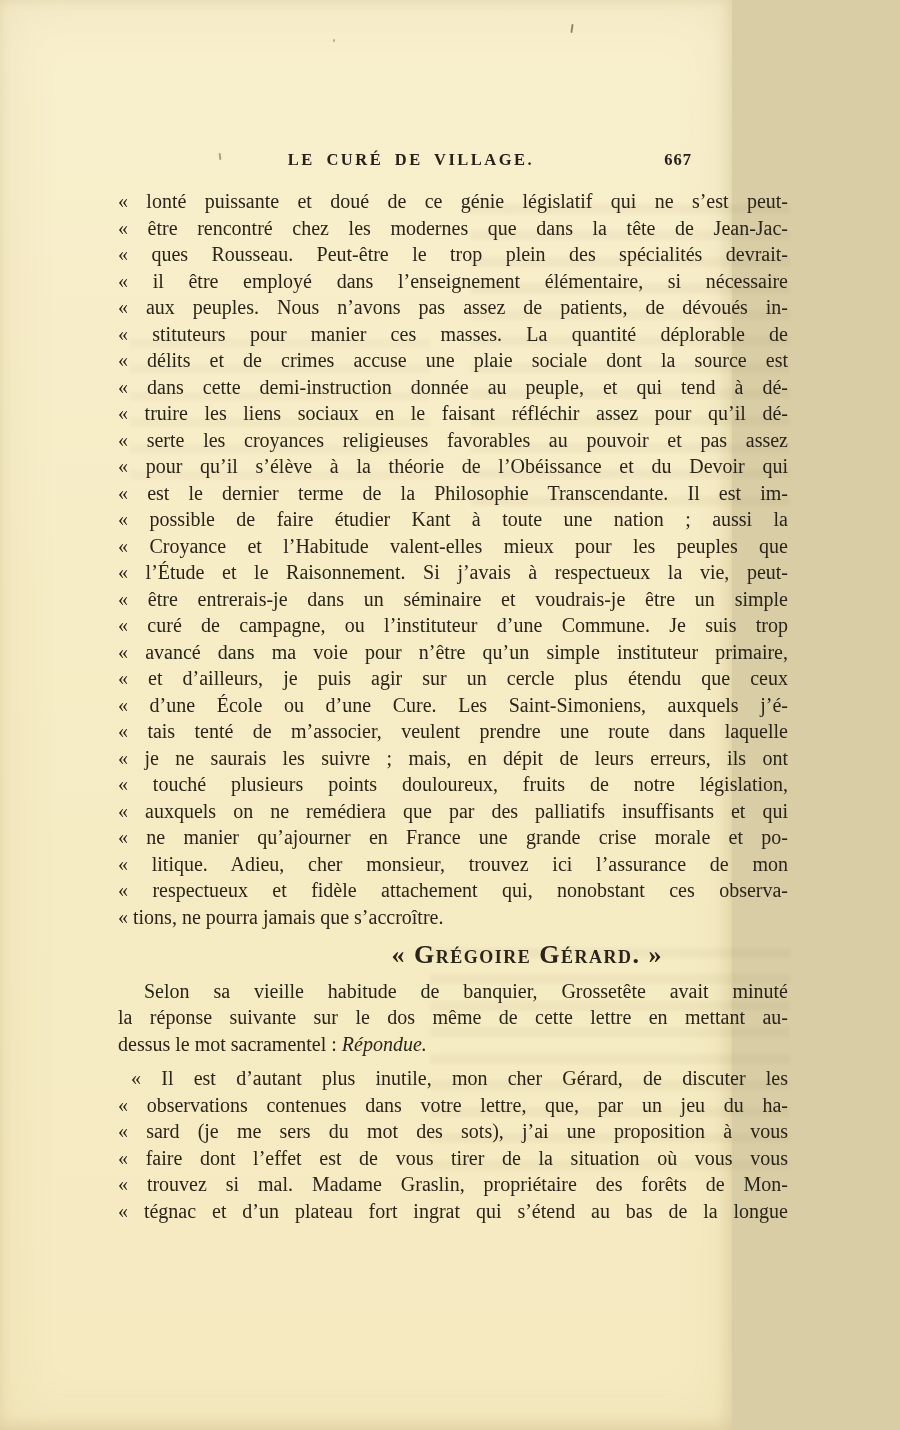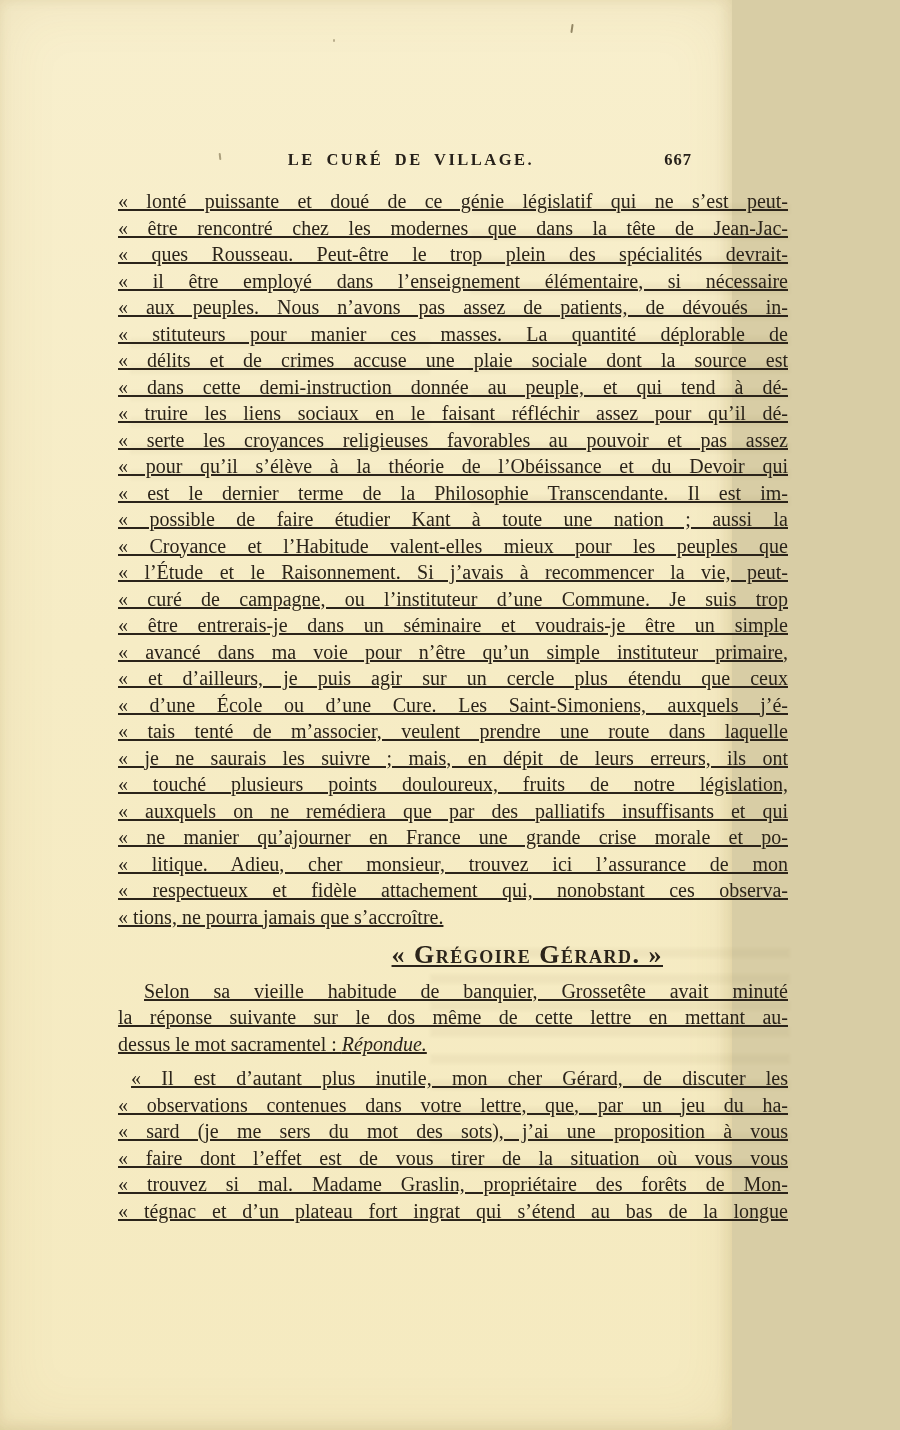--- a/index.html
+++ b/index.html
@@ -14,21 +14,21 @@
     box-shadow:inset 0 0 60px rgba(150,115,40,.10), inset -6px 0 14px rgba(120,90,30,.08), inset 0 -6px 14px rgba(120,90,30,.07);
     color:#2b241a;
   }
   .content{position:absolute;left:118px;top:150px;width:670px;}
   .running-head{position:relative;height:38px;font-size:16.5px;font-weight:bold;}
   .head-title{
     text-align:center;letter-spacing:2.5px;word-spacing:5px;
     transform:translateX(-42px);color:#27211a;
   }
   .folio{position:absolute;right:96px;top:0;letter-spacing:1px;color:#27211a;text-align:center;}
-  .body-text{font-size:20px;line-height:26.5px;text-decoration:underline;}
+  .body-text{font-size:20px;line-height:26.5px;}
   .line{
     text-align:justify;text-align-last:justify;
     white-space:normal;color:#2b241a;
   }
   .letter1 .line:last-child{text-align-last:left;}
   .letter2 .line:first-child{text-indent:13px;}
   .narr{margin-top:9px;}
   .narr .line:first-child{text-indent:26px;}
   .narr-lastline{text-align:left;}
   .italic{font-style:italic;}
@@ -82,23 +82,23 @@
           <div class="line">« aux peuples. Nous n’avons pas assez de patients, de dévoués in-</div>
           <div class="line">« stituteurs pour manier ces masses. La quantité déplorable de</div>
           <div class="line">« délits et de crimes accuse une plaie sociale dont la source est</div>
           <div class="line">« dans cette demi-instruction donnée au peuple, et qui tend à dé-</div>
           <div class="line">« truire les liens sociaux en le faisant réfléchir assez pour qu’il dé-</div>
           <div class="line">« serte les croyances religieuses favorables au pouvoir et pas assez</div>
           <div class="line">« pour qu’il s’élève à la théorie de l’Obéissance et du Devoir qui</div>
           <div class="line">« est le dernier terme de la Philosophie Transcendante. Il est im-</div>
           <div class="line">« possible de faire étudier Kant à toute une nation ; aussi la</div>
           <div class="line">« Croyance et l’Habitude valent-elles mieux pour les peuples que</div>
-          <div class="line">« l’Étude et le Raisonnement. Si j’avais à recommencer la vie, peut-</div>
+          <div class="line">« l’Étude et le Raisonnement. Si j’avais à respectueux la vie, peut-</div>
+          <div class="line">« être entrerais-je dans un séminaire et voudrais-je être un simple</div>
           <div class="line">« curé de campagne, ou l’instituteur d’une Commune. Je suis trop</div>
-          <div class="line">« être entrerais-je dans un séminaire et voudrais-je être un simple</div>
           <div class="line">« avancé dans ma voie pour n’être qu’un simple instituteur primaire,</div>
           <div class="line">« et d’ailleurs, je puis agir sur un cercle plus étendu que ceux</div>
           <div class="line">« d’une École ou d’une Cure. Les Saint-Simoniens, auxquels j’é-</div>
           <div class="line">« tais tenté de m’associer, veulent prendre une route dans laquelle</div>
           <div class="line">« je ne saurais les suivre ; mais, en dépit de leurs erreurs, ils ont</div>
           <div class="line">« touché plusieurs points douloureux, fruits de notre législation,</div>
           <div class="line">« auxquels on ne remédiera que par des palliatifs insuffisants et qui</div>
           <div class="line">« ne manier qu’ajourner en France une grande crise morale et po-</div>
           <div class="line">« litique. Adieu, cher monsieur, trouvez ici l’assurance de mon</div>
           <div class="line">« respectueux et fidèle attachement qui, nonobstant ces observa-</div>

